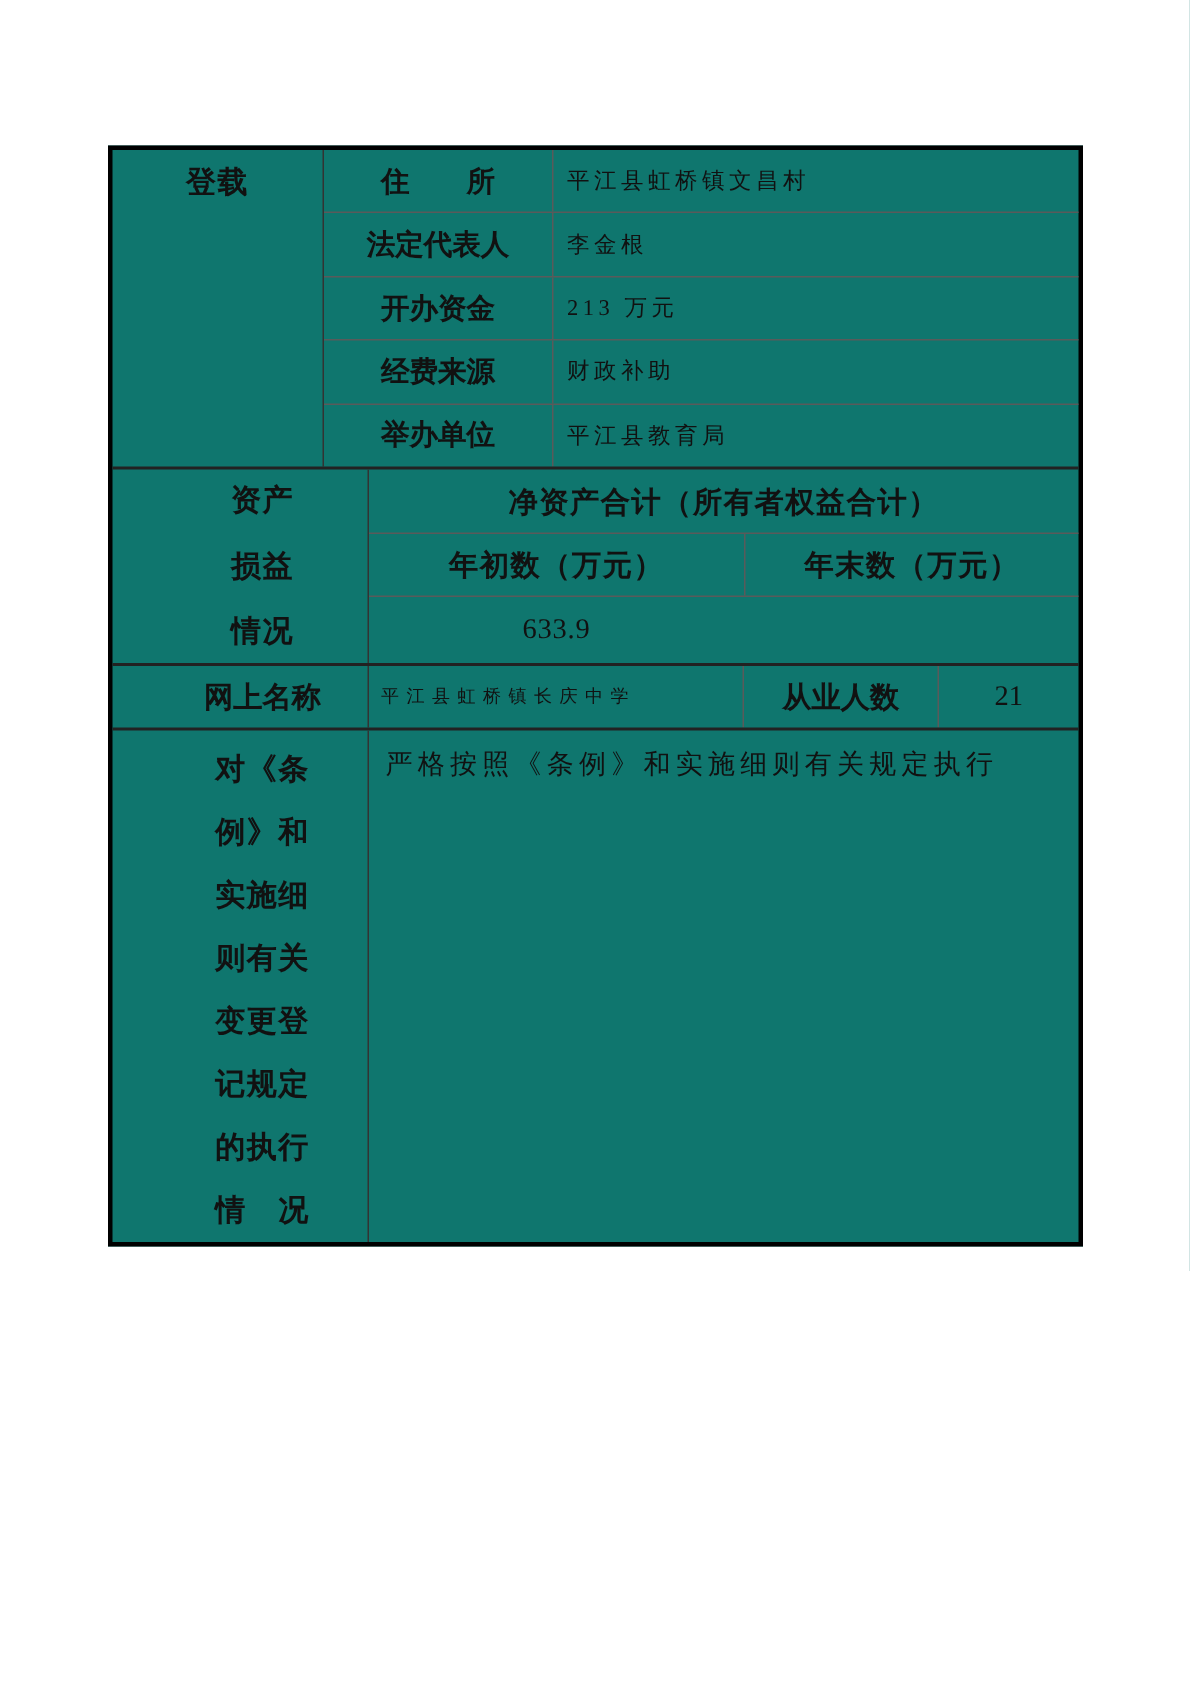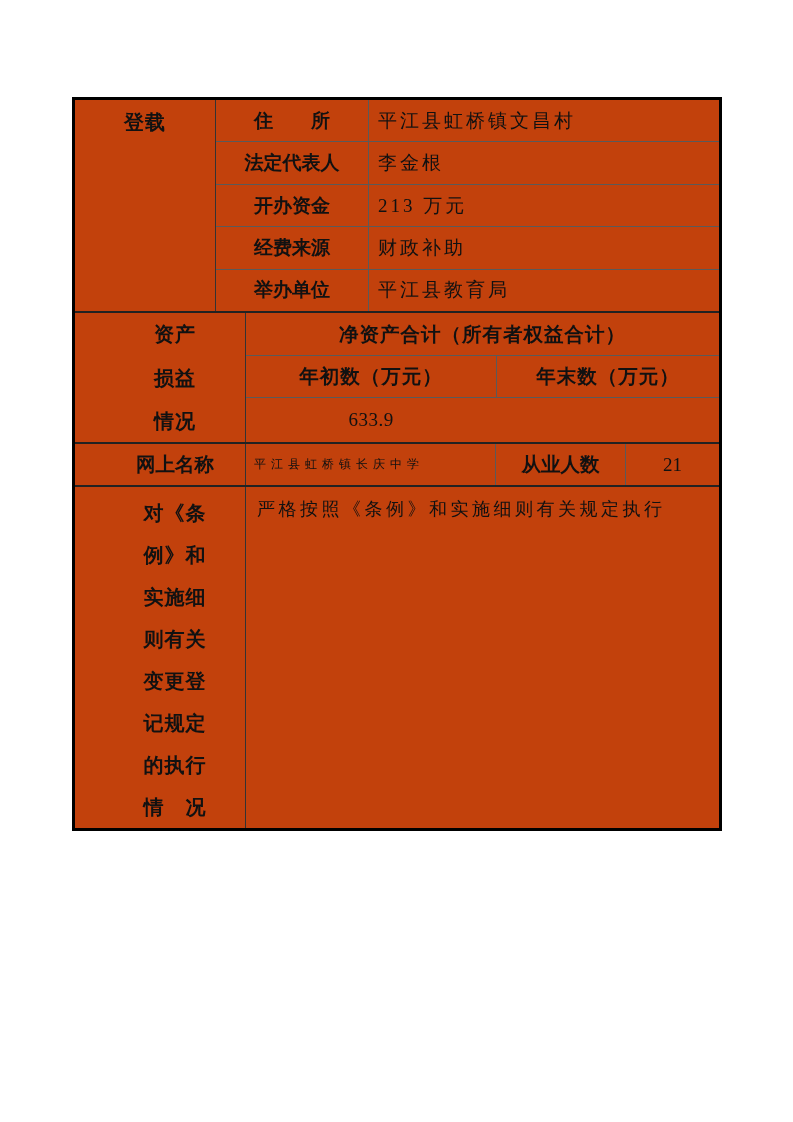--- a/index.html
+++ b/index.html
@@ -13,21 +13,21 @@
     color: #111111;
     overflow: hidden;
   }
   .doc-table {
     position: absolute;
     left: 72px;
     top: 97px;
     width: 650px;
     height: 734px;
     border: 3px solid #000000;
-    background: #c2410c;
+    background: #0f766e;
     display: flex;
     flex-direction: column;
   }
   .sec { display: flex; width: 100%; }
   .sec-a { height: 222px; }
   .sec-b { height: 131px; }
   .sec-c { height: 45px; }
   .sec-d { flex: 1; }
 
   
@@ -63,21 +63,21 @@
     align-items: center;
     justify-content: center;
     font-weight: 700;
     font-size: 19px;
   }
   .svalue {
     flex: 1;
     display: flex;
     align-items: center;
     padding-left: 9px;
-    font-size: 19px;
+    font-size: 15px;
     letter-spacing: 3px;
   }
 
   
   .b-hdr {
     height: 42px;
     display: flex;
     align-items: center;
     justify-content: center;
     font-weight: 700;

